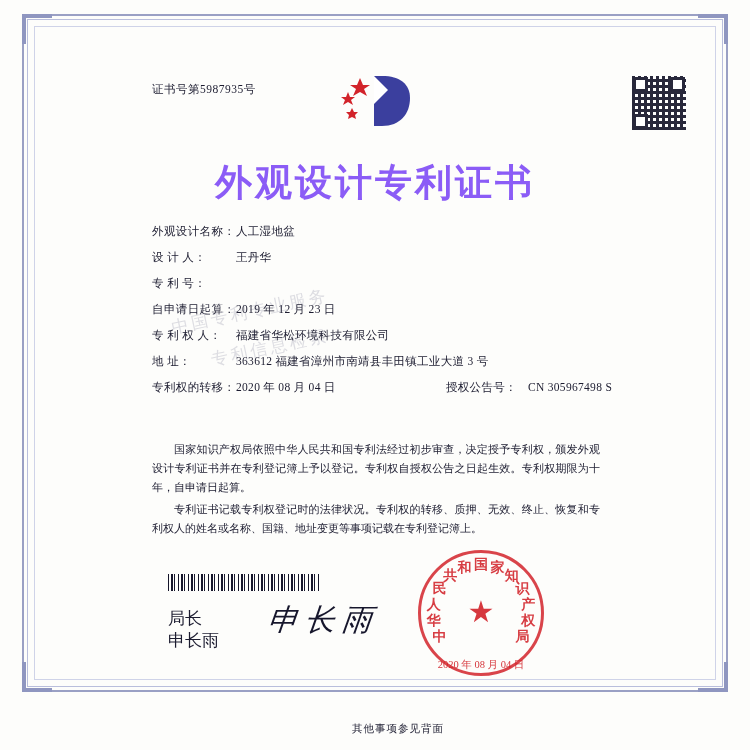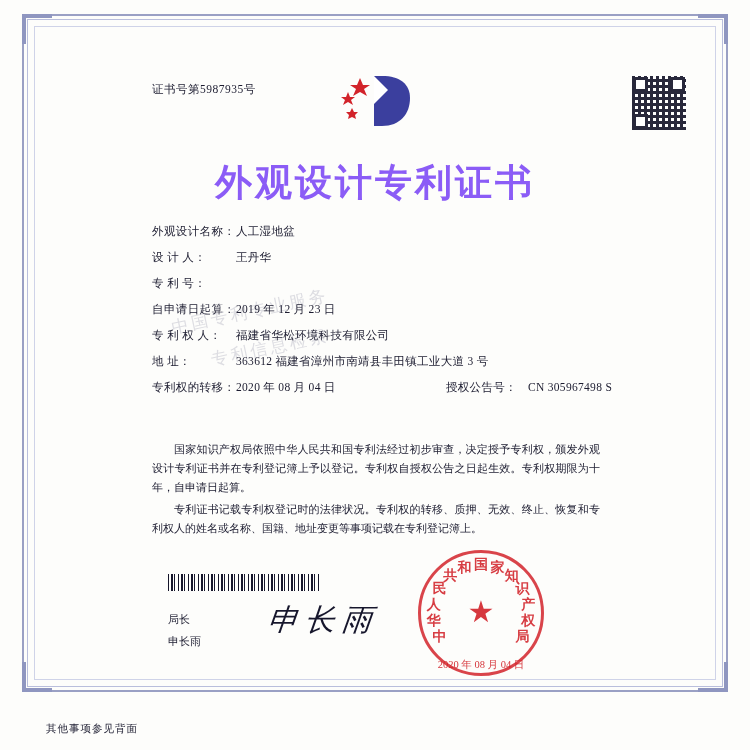--- a/index.html
+++ b/index.html
@@ -178,21 +178,21 @@
         #15152a 0 1px, transparent 1px 3px,
         #15152a 3px 5px, transparent 5px 6px,
         #15152a 6px 7px, transparent 7px 10px);
   }
 
   
   .sig-labels {
     position: absolute;
     left: 168px;
     top: 608px;
-    font-size: 11px;
+    font-size: 17px;
     line-height: 22px;
     color: #1c1c30;
   }
   .sig-script {
     position: absolute;
     left: 268px;
     top: 600px;
     font-size: 30px;
     font-family: "Liberation Serif", "DejaVu Serif", serif;
     font-style: italic;
@@ -281,20 +281,21 @@
     left: 0; right: 0;
     bottom: 56px;
     text-align: center;
     font-size: 10.5px;
     color: #1c1c30;
   }
   .footnote {
     position: absolute;
     left: 0; right: 0;
     bottom: 14px;
+    text-align: center;
     font-size: 10.5px;
     color: #1c1c30;
     letter-spacing: 1px;
     padding-left: 46px;
   }
 </style>
 </head>
 <body>
 
 <div class="page">

